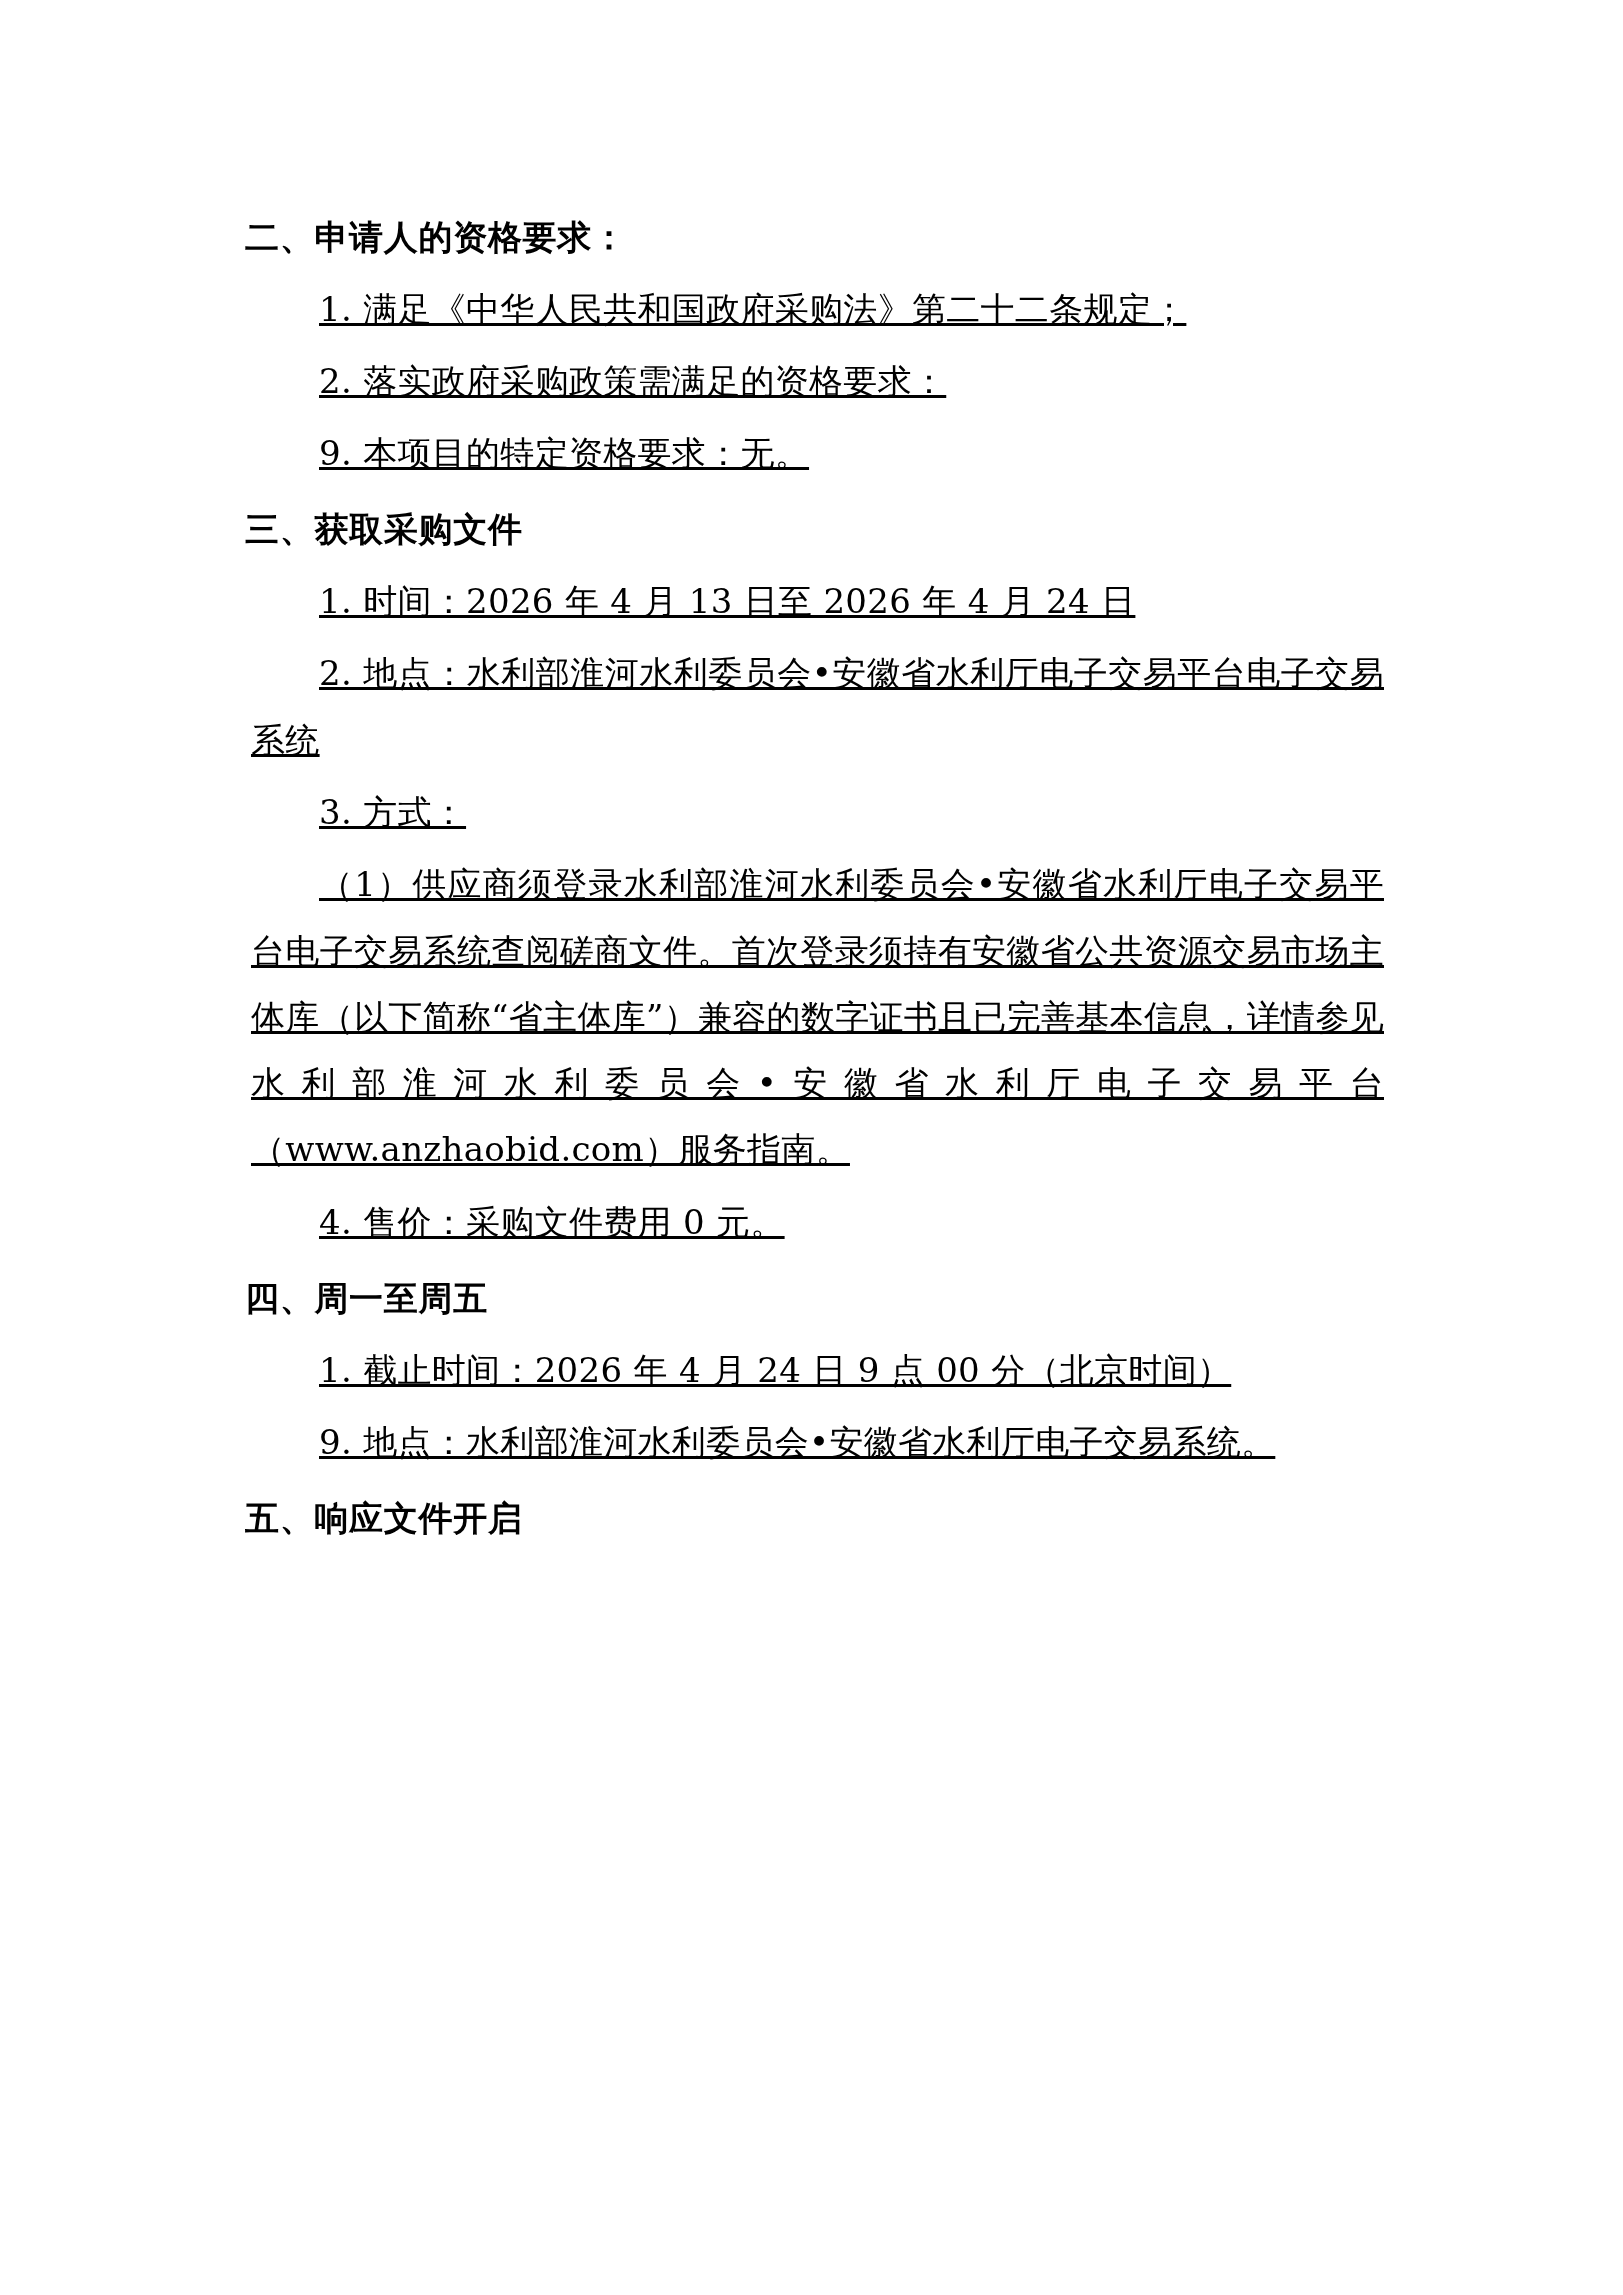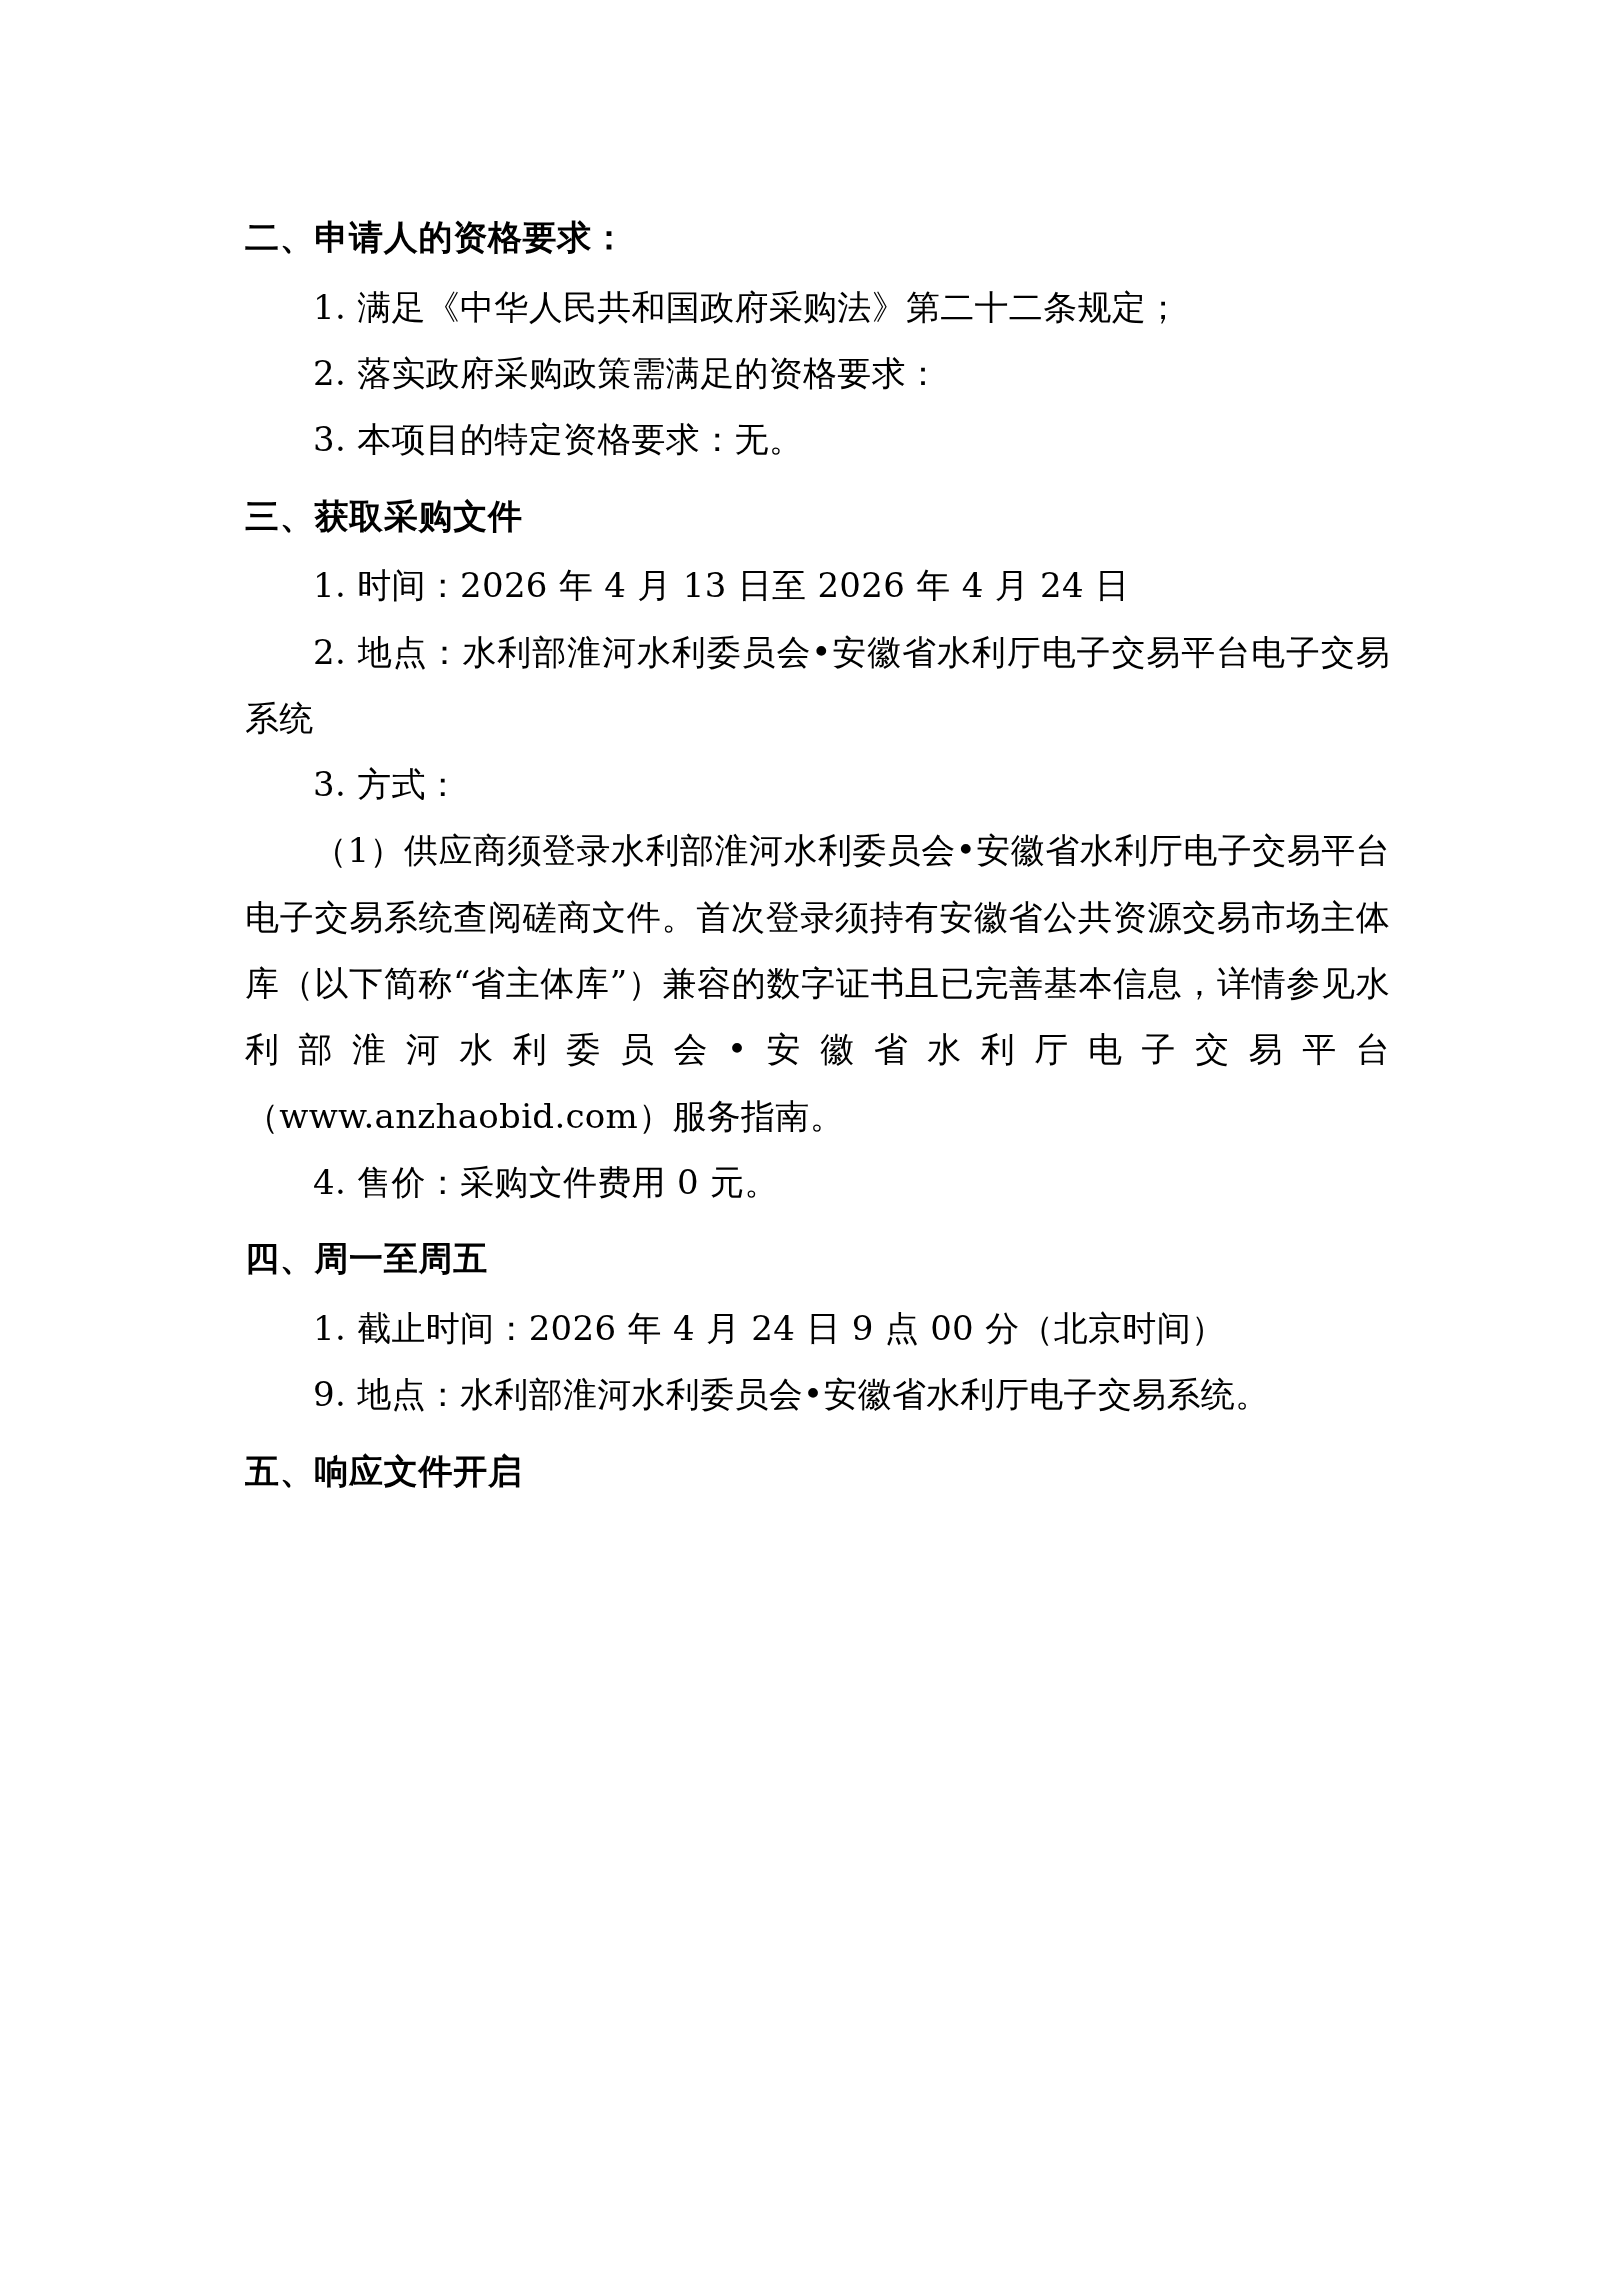--- a/index.html
+++ b/index.html
@@ -32,42 +32,43 @@
     font-size: 34px;
     line-height: 1.9;
     letter-spacing: 0.7px;
     margin: 0 0 4.1px 0;
     text-indent: 0;
     padding-left: 0;
   }
   .para {
     font-size: 34px;
     line-height: 1.95;
-    margin: 0;
+    margin: 6px;
     text-align: justify;
     text-justify: inter-ideograph;
     letter-spacing: 0.3px;
+    text-decoration: underline;
   }
   .indent-1 {
     text-indent: 68px;
   }
   .heading-gap-top {
     margin-top: 11px;
   }
 </style>
 </head>
 <body>
 
 <div class="page">
   <div class="content">
 
     <h2 class="heading">二、申请人的资格要求：</h2>
     <p class="para indent-1">1. 满足《中华人民共和国政府采购法》第二十二条规定；</p>
     <p class="para indent-1">2. 落实政府采购政策需满足的资格要求：</p>
-    <p class="para indent-1">3. 本项目的特定资格要求：无。</p>
+    <p class="para indent-1">9. 本项目的特定资格要求：无。</p>
 
     <h2 class="heading heading-gap-top">三、获取采购文件</h2>
     <p class="para indent-1">1. 时间：2026 年 4 月 13 日至 2026 年 4 月 24 日</p>
     <p class="para indent-1">2. 地点：水利部淮河水利委员会•安徽省水利厅电子交易平台电子交易系统</p>
     <p class="para indent-1">3. 方式：</p>
     <p class="para indent-1">（1）供应商须登录水利部淮河水利委员会•安徽省水利厅电子交易平台电子交易系统查阅磋商文件。首次登录须持有安徽省公共资源交易市场主体库（以下简称“省主体库”）兼容的数字证书且已完善基本信息，详情参见水利部淮河水利委员会•安徽省水利厅电子交易平台（www.anzhaobid.com）服务指南。</p>
     <p class="para indent-1">4. 售价：采购文件费用 0 元。</p>
 
     <h2 class="heading heading-gap-top">四、周一至周五</h2>
     <p class="para indent-1">1. 截止时间：2026 年 4 月 24 日 9 点 00 分（北京时间）</p>

